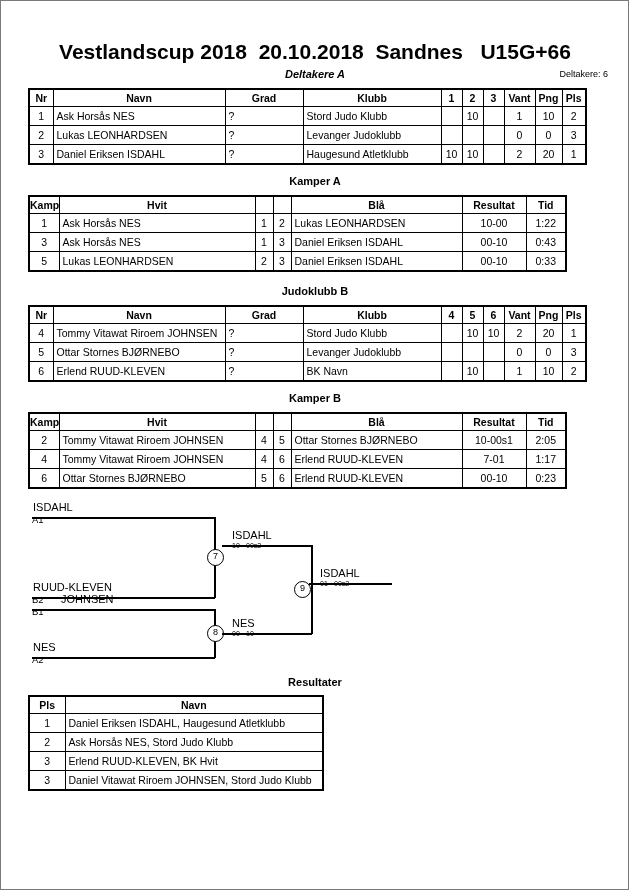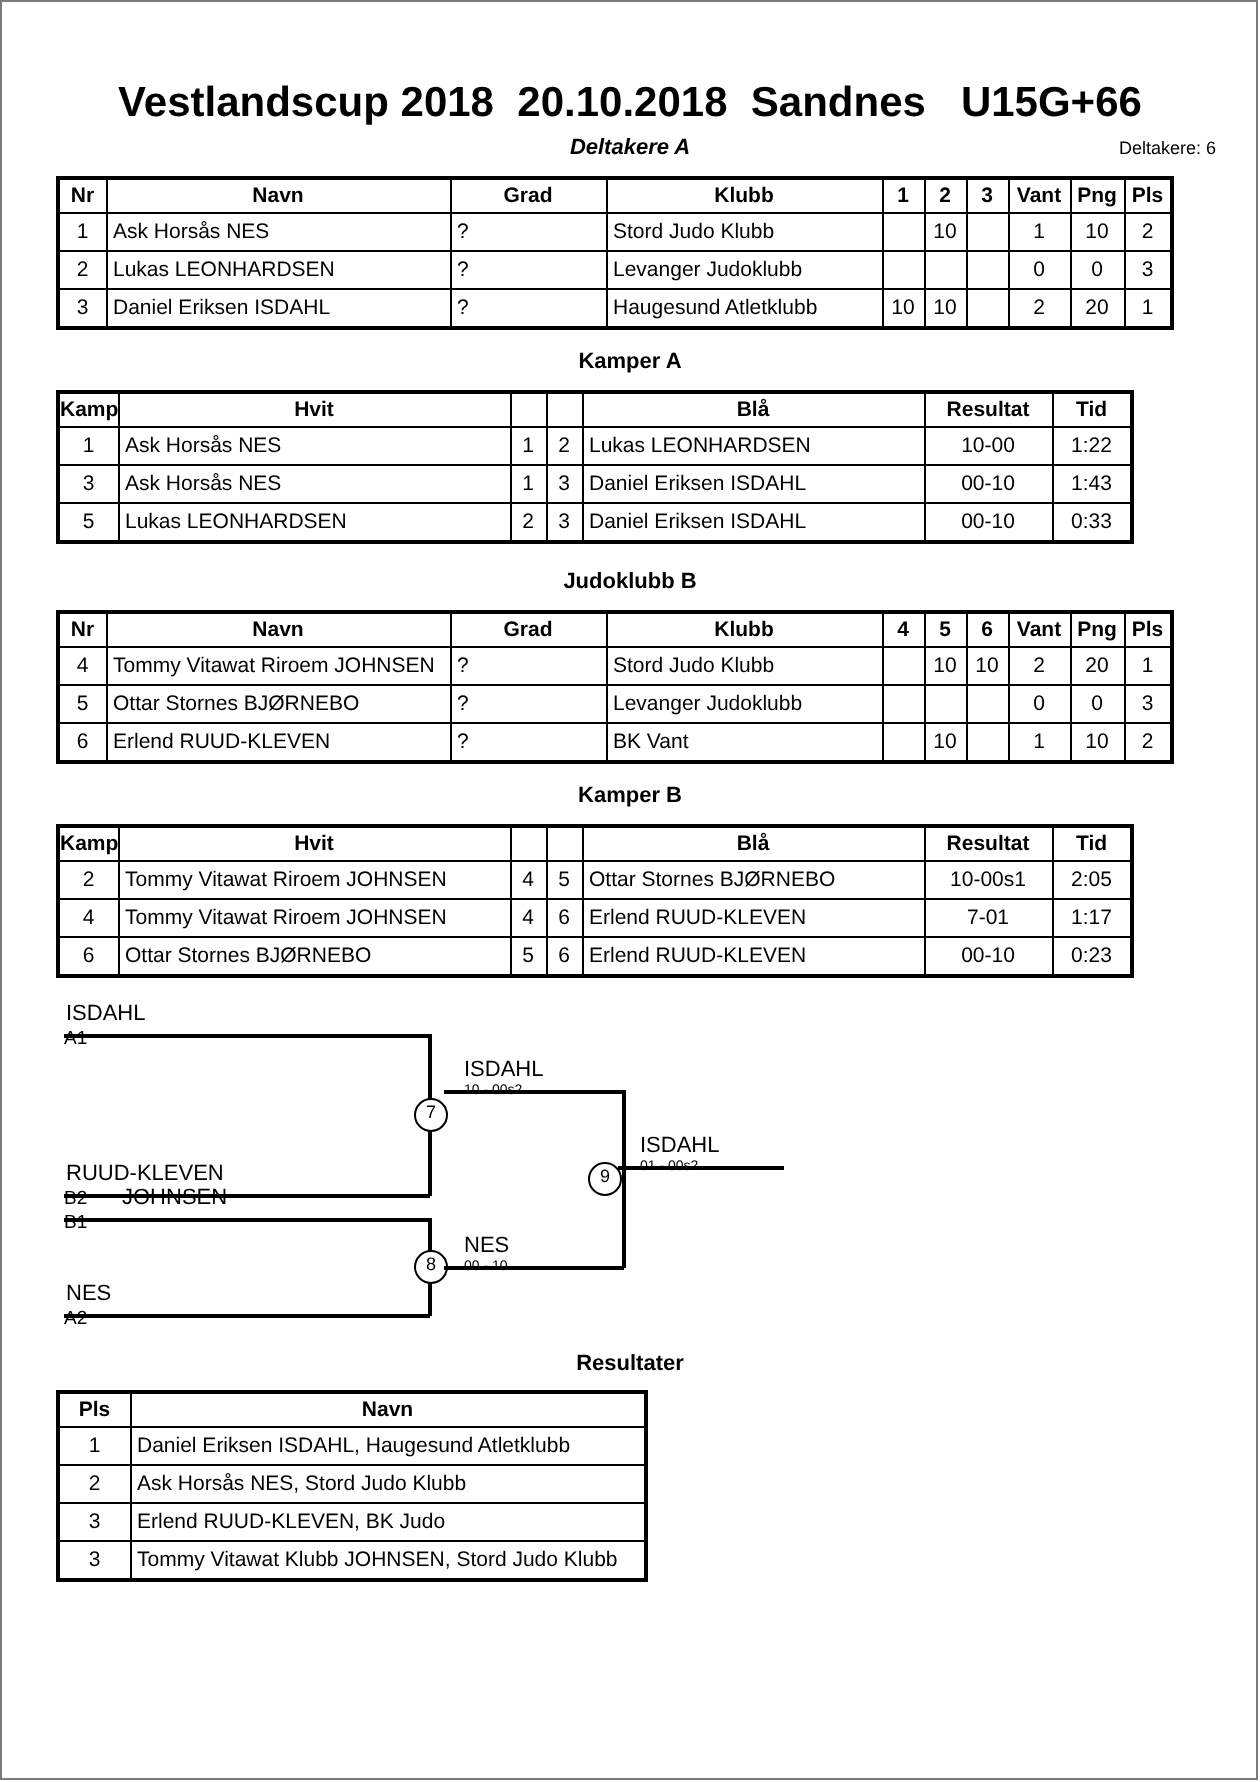--- a/index.html
+++ b/index.html
@@ -243,21 +243,21 @@
       <td class="c">10-00</td>
       <td class="c">1:22</td>
     </tr>
     <tr>
       <td class="c">3</td>
       <td>Ask Horsås NES</td>
       <td class="c">1</td>
       <td class="c">3</td>
       <td>Daniel Eriksen ISDAHL</td>
       <td class="c">00-10</td>
-      <td class="c">1:43</td>
+      <td class="c">0:43</td>
     </tr>
     <tr>
       <td class="c">5</td>
       <td>Lukas LEONHARDSEN</td>
       <td class="c">2</td>
       <td class="c">3</td>
       <td>Daniel Eriksen ISDAHL</td>
       <td class="c">00-10</td>
       <td class="c">0:33</td>
     </tr>
@@ -317,21 +317,21 @@
       <td class="c"></td>
       <td class="c"></td>
       <td class="c">0</td>
       <td class="c">0</td>
       <td class="c">3</td>
     </tr>
     <tr>
       <td class="c">6</td>
       <td>Erlend RUUD-KLEVEN</td>
       <td>?</td>
-      <td>BK Vant</td>
+      <td>BK Navn</td>
       <td class="c"></td>
       <td class="c">10</td>
       <td class="c"></td>
       <td class="c">1</td>
       <td class="c">10</td>
       <td class="c">2</td>
     </tr>
   </tbody>
 </table>
 
@@ -451,23 +451,23 @@
     </tr>
     <tr>
       <td class="c">2</td>
       <td class="overflow-cell">
           <span class="ov">Ask Horsås NES, Stord Judo Klubb</span>
         </td>
     </tr>
     <tr>
       <td class="c">3</td>
       <td class="overflow-cell">
-          <span class="ov">Erlend RUUD-KLEVEN, BK Judo</span>
+          <span class="ov">Erlend RUUD-KLEVEN, BK Hvit</span>
         </td>
     </tr>
     <tr>
       <td class="c">3</td>
       <td class="overflow-cell">
-          <span class="ov">Tommy Vitawat Klubb JOHNSEN, Stord Judo Klubb</span>
+          <span class="ov">Daniel Vitawat Riroem JOHNSEN, Stord Judo Klubb</span>
         </td>
     </tr>
   </tbody>
 </table>
 
 </body></html>

